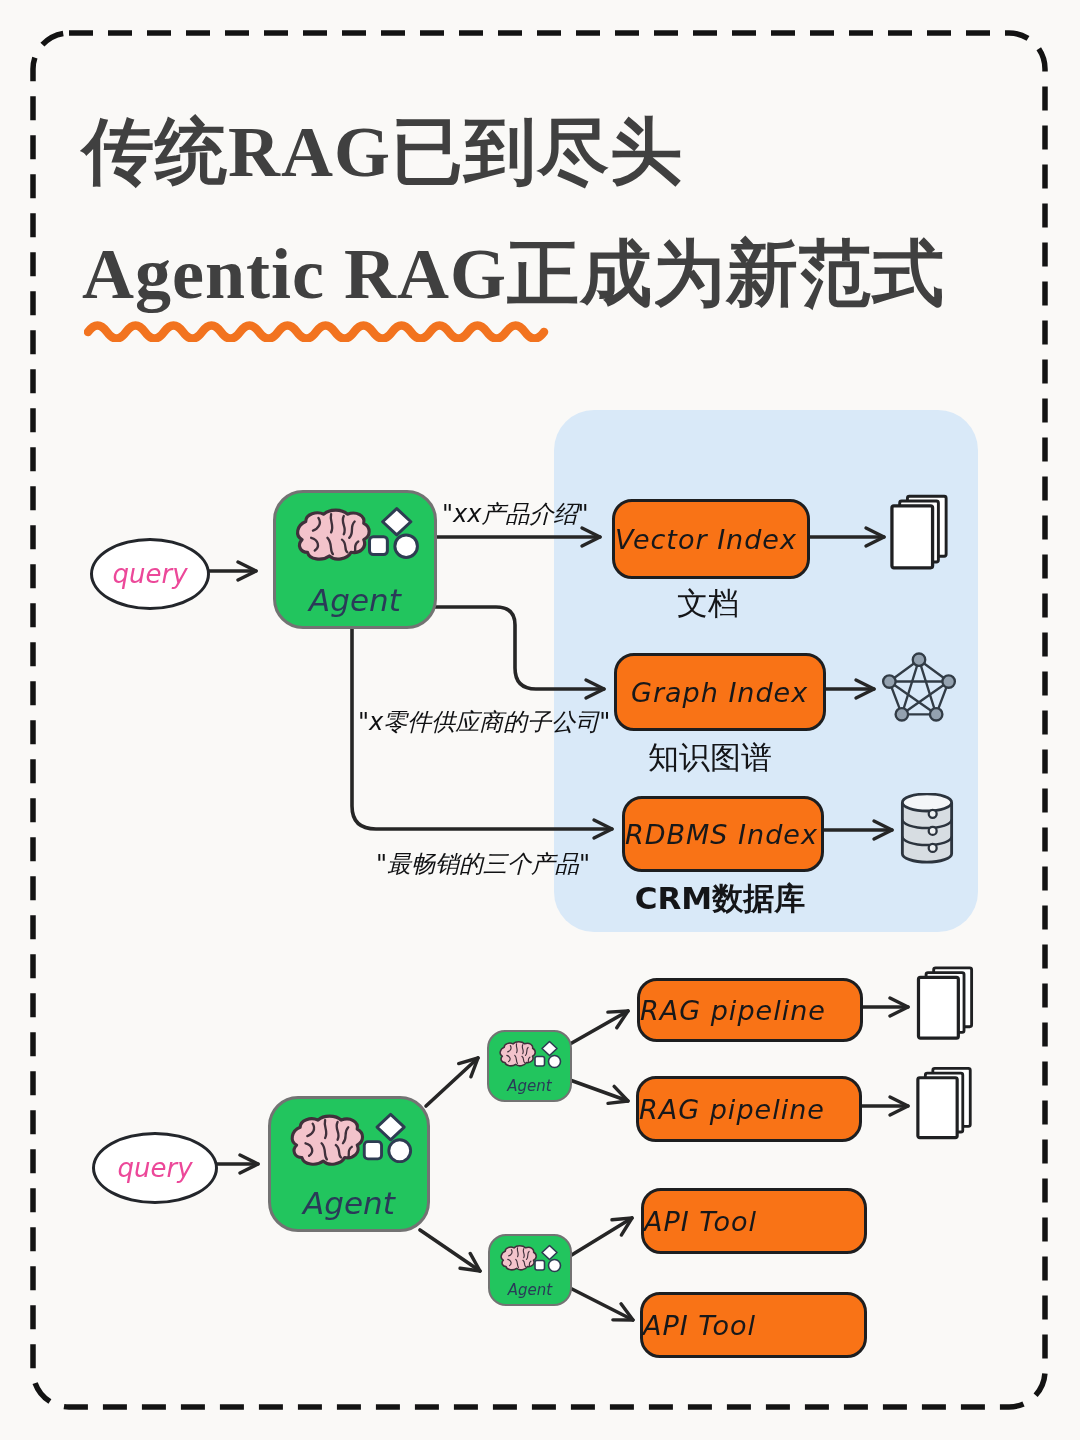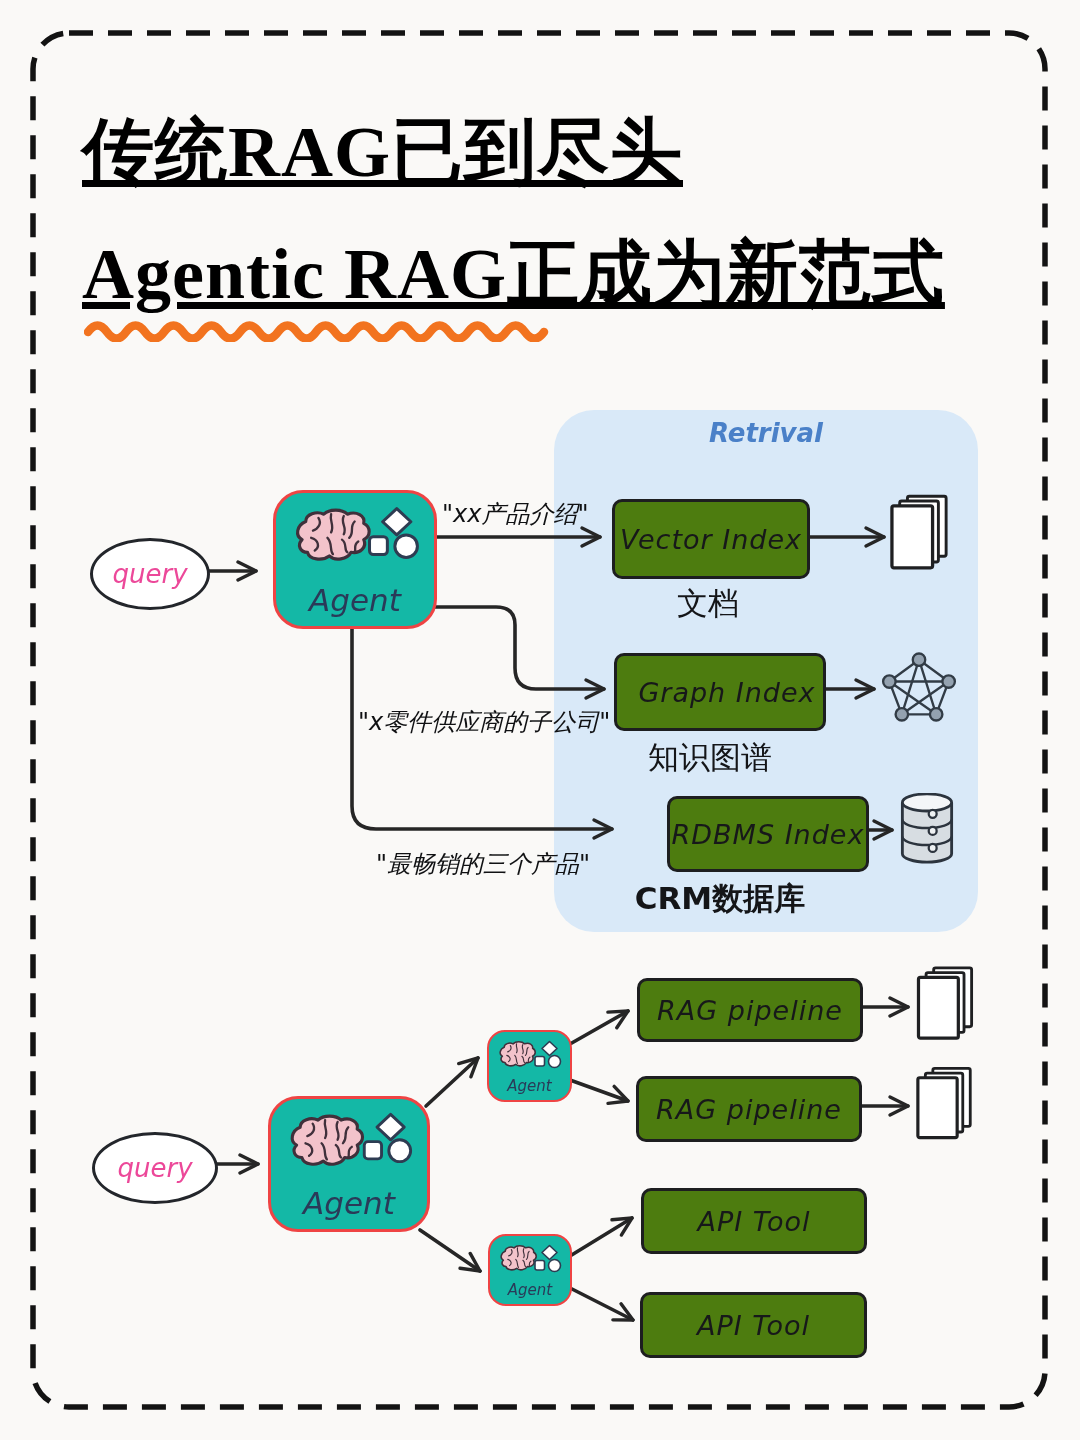--- a/index.html
+++ b/index.html
@@ -1,30 +1,30 @@
 <!DOCTYPE html>
 <html><head>
 <meta charset="utf-8">
 <style>
   html,body{margin:0;padding:0;background:#efeeec;}
   .page{position:relative;width:1080px;height:1440px;background:#faf9f7;overflow:hidden;
         font-family:"DejaVu Sans",sans-serif;}
   .title{position:absolute;font-family:"Liberation Serif",serif;font-weight:700;
-         font-size:72px;color:#000000;letter-spacing:1px;white-space:nowrap;line-height:1;text-decoration:underline;}
+         font-size:72px;color:#404040;letter-spacing:1px;white-space:nowrap;line-height:1;}
   .hand{font-family:"DejaVu Sans",sans-serif;font-style:italic;}
   .node-ellipse{position:absolute;background:#fff;border:3.5px solid #23262b;border-radius:50%;
         display:flex;align-items:center;justify-content:center;z-index:3;}
   .node-ellipse span{font-size:26px;color:#ec4899;}
-  .agent-box{position:absolute;background:#14b8a6;border:3px solid #ef4444;border-radius:30px;z-index:3;}
+  .agent-box{position:absolute;background:#22c55e;border:3px solid #737373;border-radius:30px;z-index:3;}
   .agent-label{position:absolute;left:0;right:0;bottom:8px;text-align:center;
         font-size:31px;color:#2a3a58;font-weight:500;}
   .small-agent{border-radius:18px;border-width:2.5px;}
   .small-agent .agent-label{font-size:15px;bottom:5px;}
-  .wbox{position:absolute;background:#4d7c0f;border:3.4px solid #1d1e20;border-radius:10px;
-        display:flex;align-items:center;justify-content:center;z-index:3;}
+  .wbox{position:absolute;background:#f97316;border:3.4px solid #1d1e20;border-radius:20px;
+        display:flex;align-items:center;justify-content:flex-start;z-index:3;}
   .wbox span{font-size:27px;color:#17181a;letter-spacing:1px;}
   .caption{position:absolute;text-align:center;font-size:31px;color:#141518;font-weight:500;z-index:3;}
   .request{position:absolute;font-size:24px;color:#101113;font-weight:500;white-space:nowrap;z-index:3;}
   .panel{position:absolute;background:#d9e9f8;border-radius:40px;z-index:0;}
   .panel-label{position:absolute;text-align:center;font-size:26px;color:#4a80c8;font-weight:600;z-index:1;}
   .icon{position:absolute;z-index:3;}
   svg.overlay{position:absolute;left:0;top:0;z-index:1;}
   .squiggle{position:absolute;z-index:2;}
 </style>
 </head>
@@ -74,21 +74,20 @@
         <ellipse cx="30" cy="10" rx="26" ry="9" fill="#f4f6f8" stroke="#2c343e" stroke-width="3"></ellipse>
         <path d="M4,28 A26,9 0 0 0 56,28 M4,46 A26,9 0 0 0 56,46" fill="none" stroke="#2c343e" stroke-width="2.6"></path>
         <circle cx="36" cy="22" r="4.2" fill="#eef1f3" stroke="#2c343e" stroke-width="2.4"></circle>
         <circle cx="36" cy="40" r="4.2" fill="#eef1f3" stroke="#2c343e" stroke-width="2.4"></circle>
         <circle cx="36" cy="58" r="4.2" fill="#eef1f3" stroke="#2c343e" stroke-width="2.4"></circle>
       </symbol>
     </defs>
   </svg>
 
   <div class="panel" style="left:554px;top:410px;width:424px;height:522px;"></div>
-  <div class="panel-label hand" style="left:554px;top:418px;width:424px;">Retrival</div>
 
   <svg class="overlay" width="1080" height="1440" viewBox="0 0 1080 1440">
     <defs>
       <marker id="ah" markerUnits="userSpaceOnUse" markerWidth="28" markerHeight="28" refX="22" refY="13" orient="auto">
         <path d="M4,4 L22,13 L4,22" fill="none" stroke="#262626" stroke-width="3.4" stroke-linecap="round" stroke-linejoin="round"></path>
       </marker>
     </defs>
     <rect x="33" y="33" width="1012" height="1374" rx="36" fill="none" stroke="#131313" stroke-width="5.5" stroke-dasharray="24 15"></rect>
     <g fill="none" stroke="#262626" stroke-width="3.6" stroke-linecap="round">
       <path d="M206,571 L256,571" marker-end="url(#ah)"></path>
@@ -144,21 +143,21 @@
     </svg>
 
   <div class="wbox" style="left:614px;top:653px;width:192px;height:72px;padding-left:14px;">
     <span class="hand">Graph Index</span>
   </div>
   <div class="caption" style="left:614px;top:737px;width:192px;">知识图谱</div>
   <svg class="icon" style="left:880px;top:650px;" width="78" height="74">
       <use href="#sym-graph"></use>
     </svg>
 
-  <div class="wbox" style="left:622px;top:796px;width:196px;height:70px;margin-left:45px;">
+  <div class="wbox" style="left:622px;top:796px;width:196px;height:70px;">
     <span class="hand">RDBMS Index</span>
   </div>
   <div class="caption" style="left:622px;top:878px;width:196px;font-weight:bold;">CRM数据库</div>
   <svg class="icon" style="left:898px;top:793px;" width="58" height="72">
       <use href="#sym-db"></use>
     </svg>
 
   <div class="node-ellipse" style="left:92px;top:1132px;width:120px;height:66px;">
     <span class="hand">query</span>
   </div>

